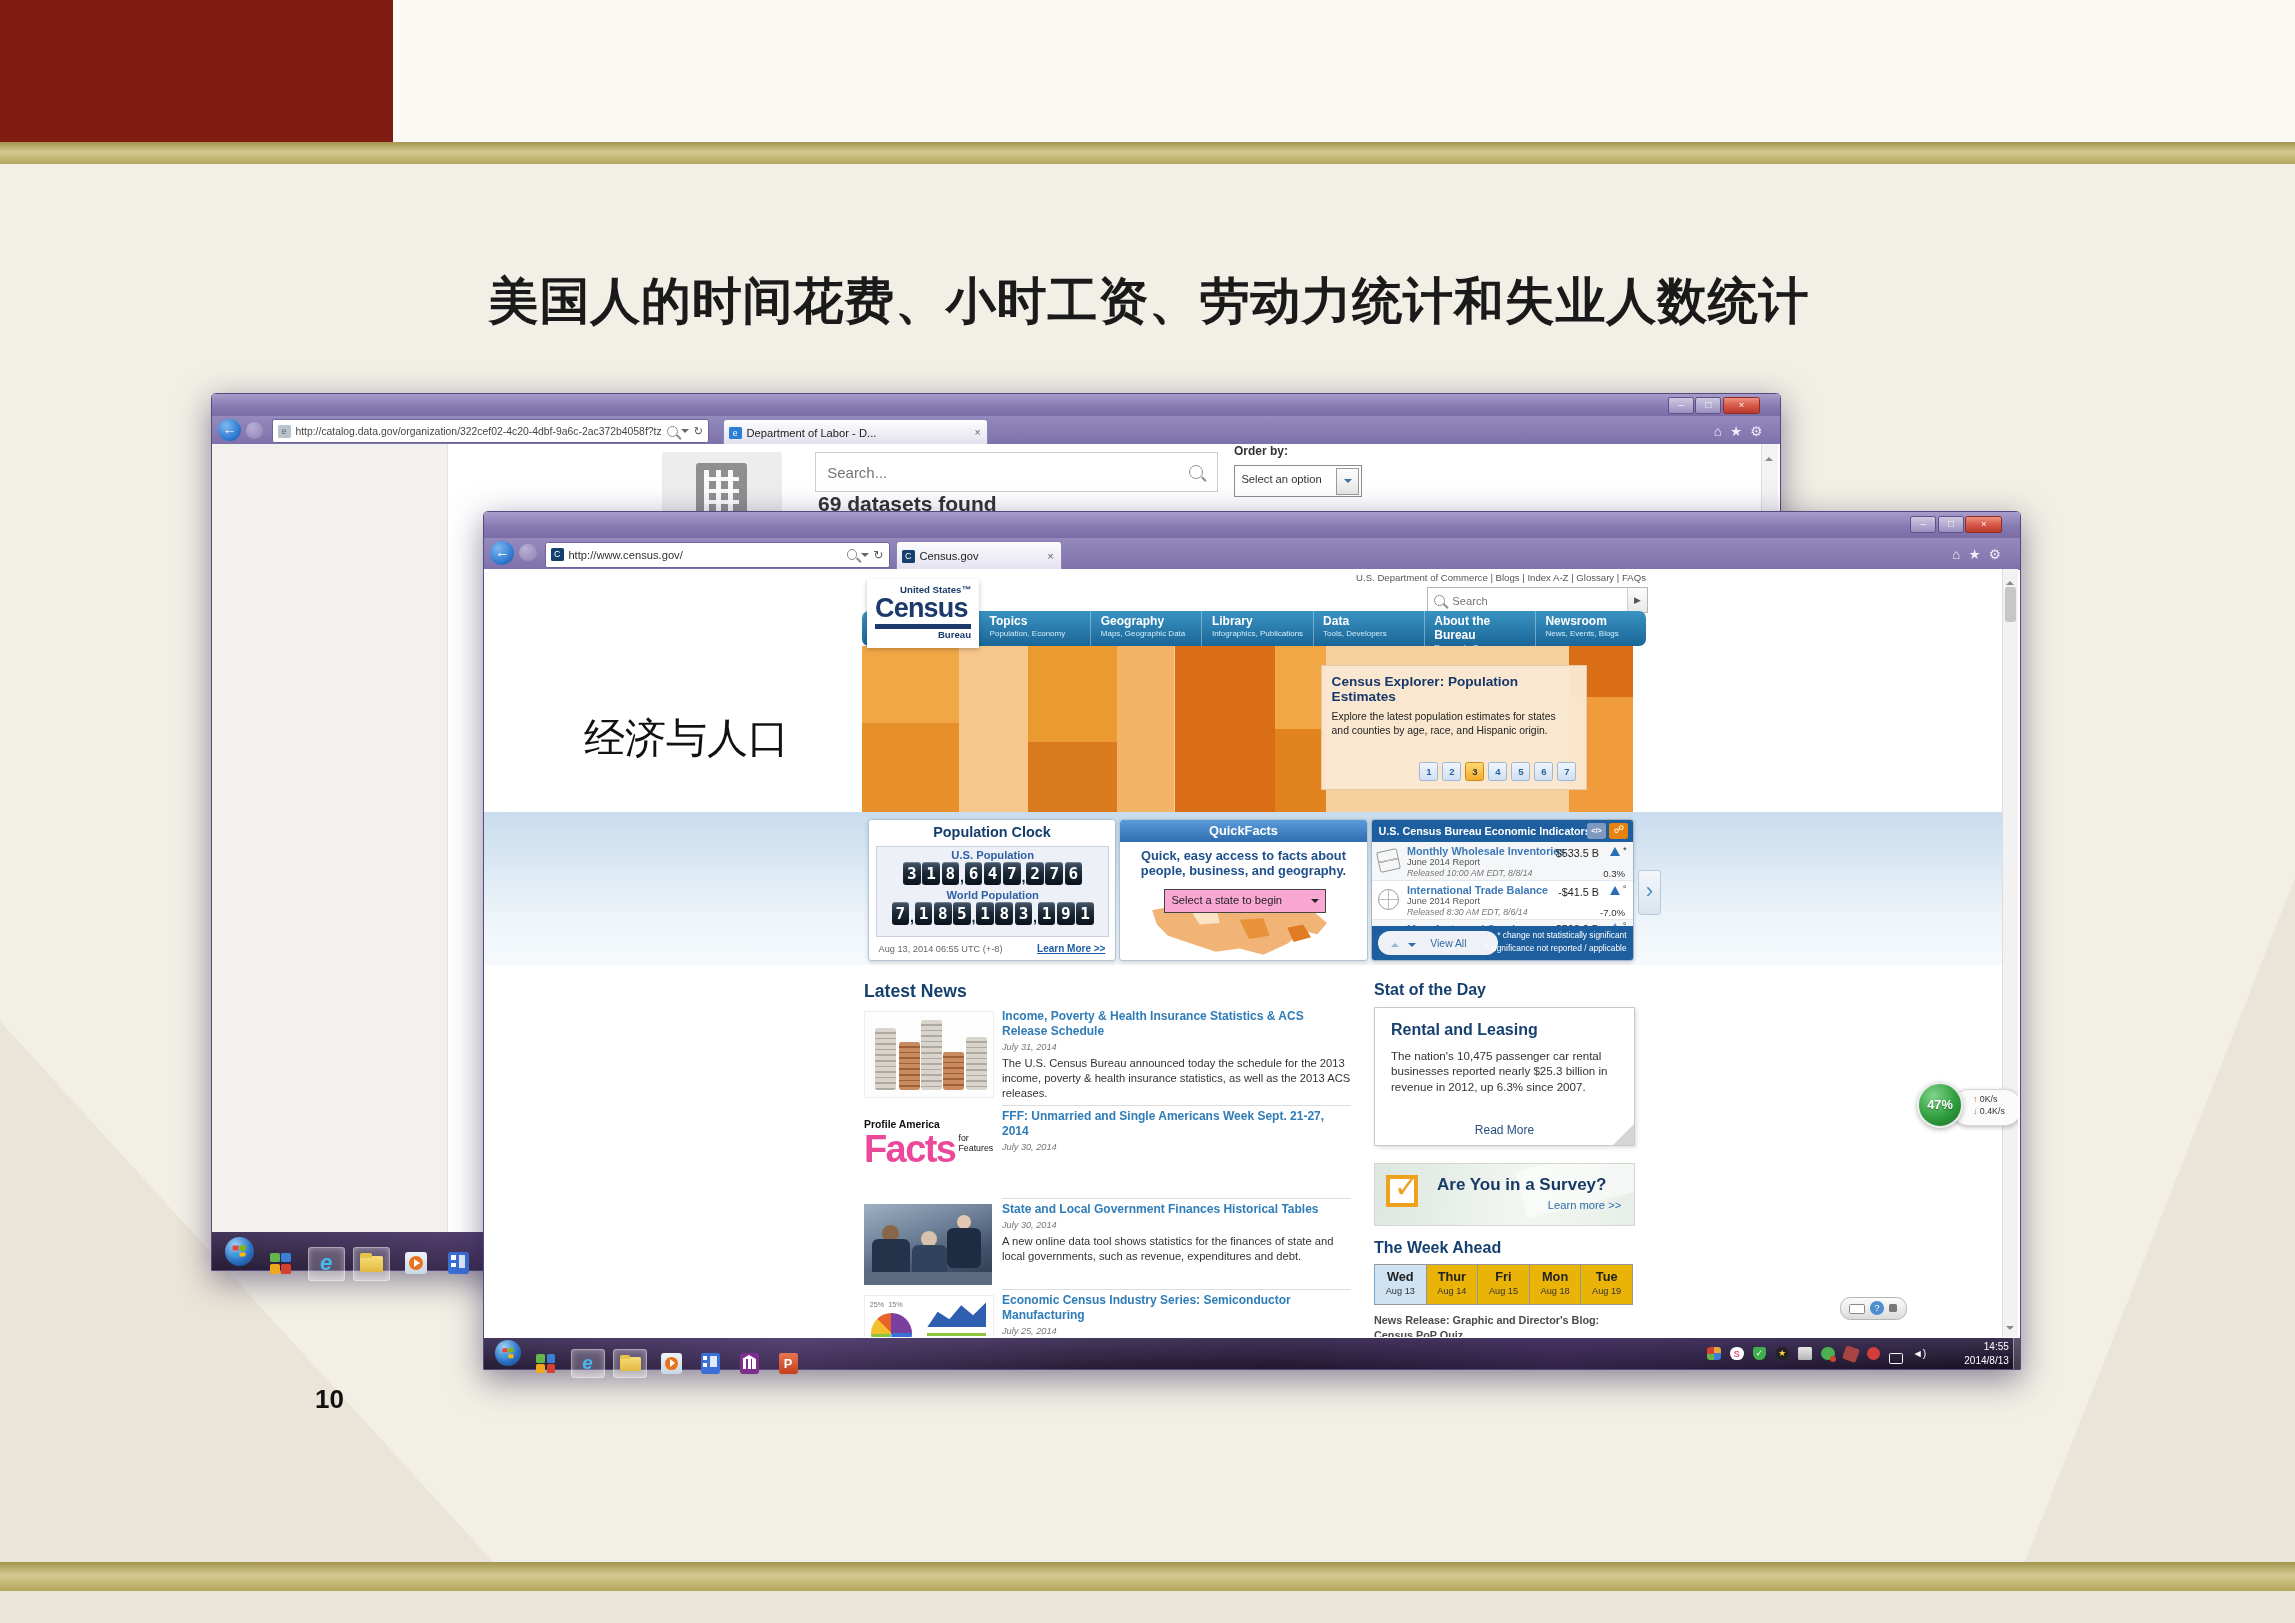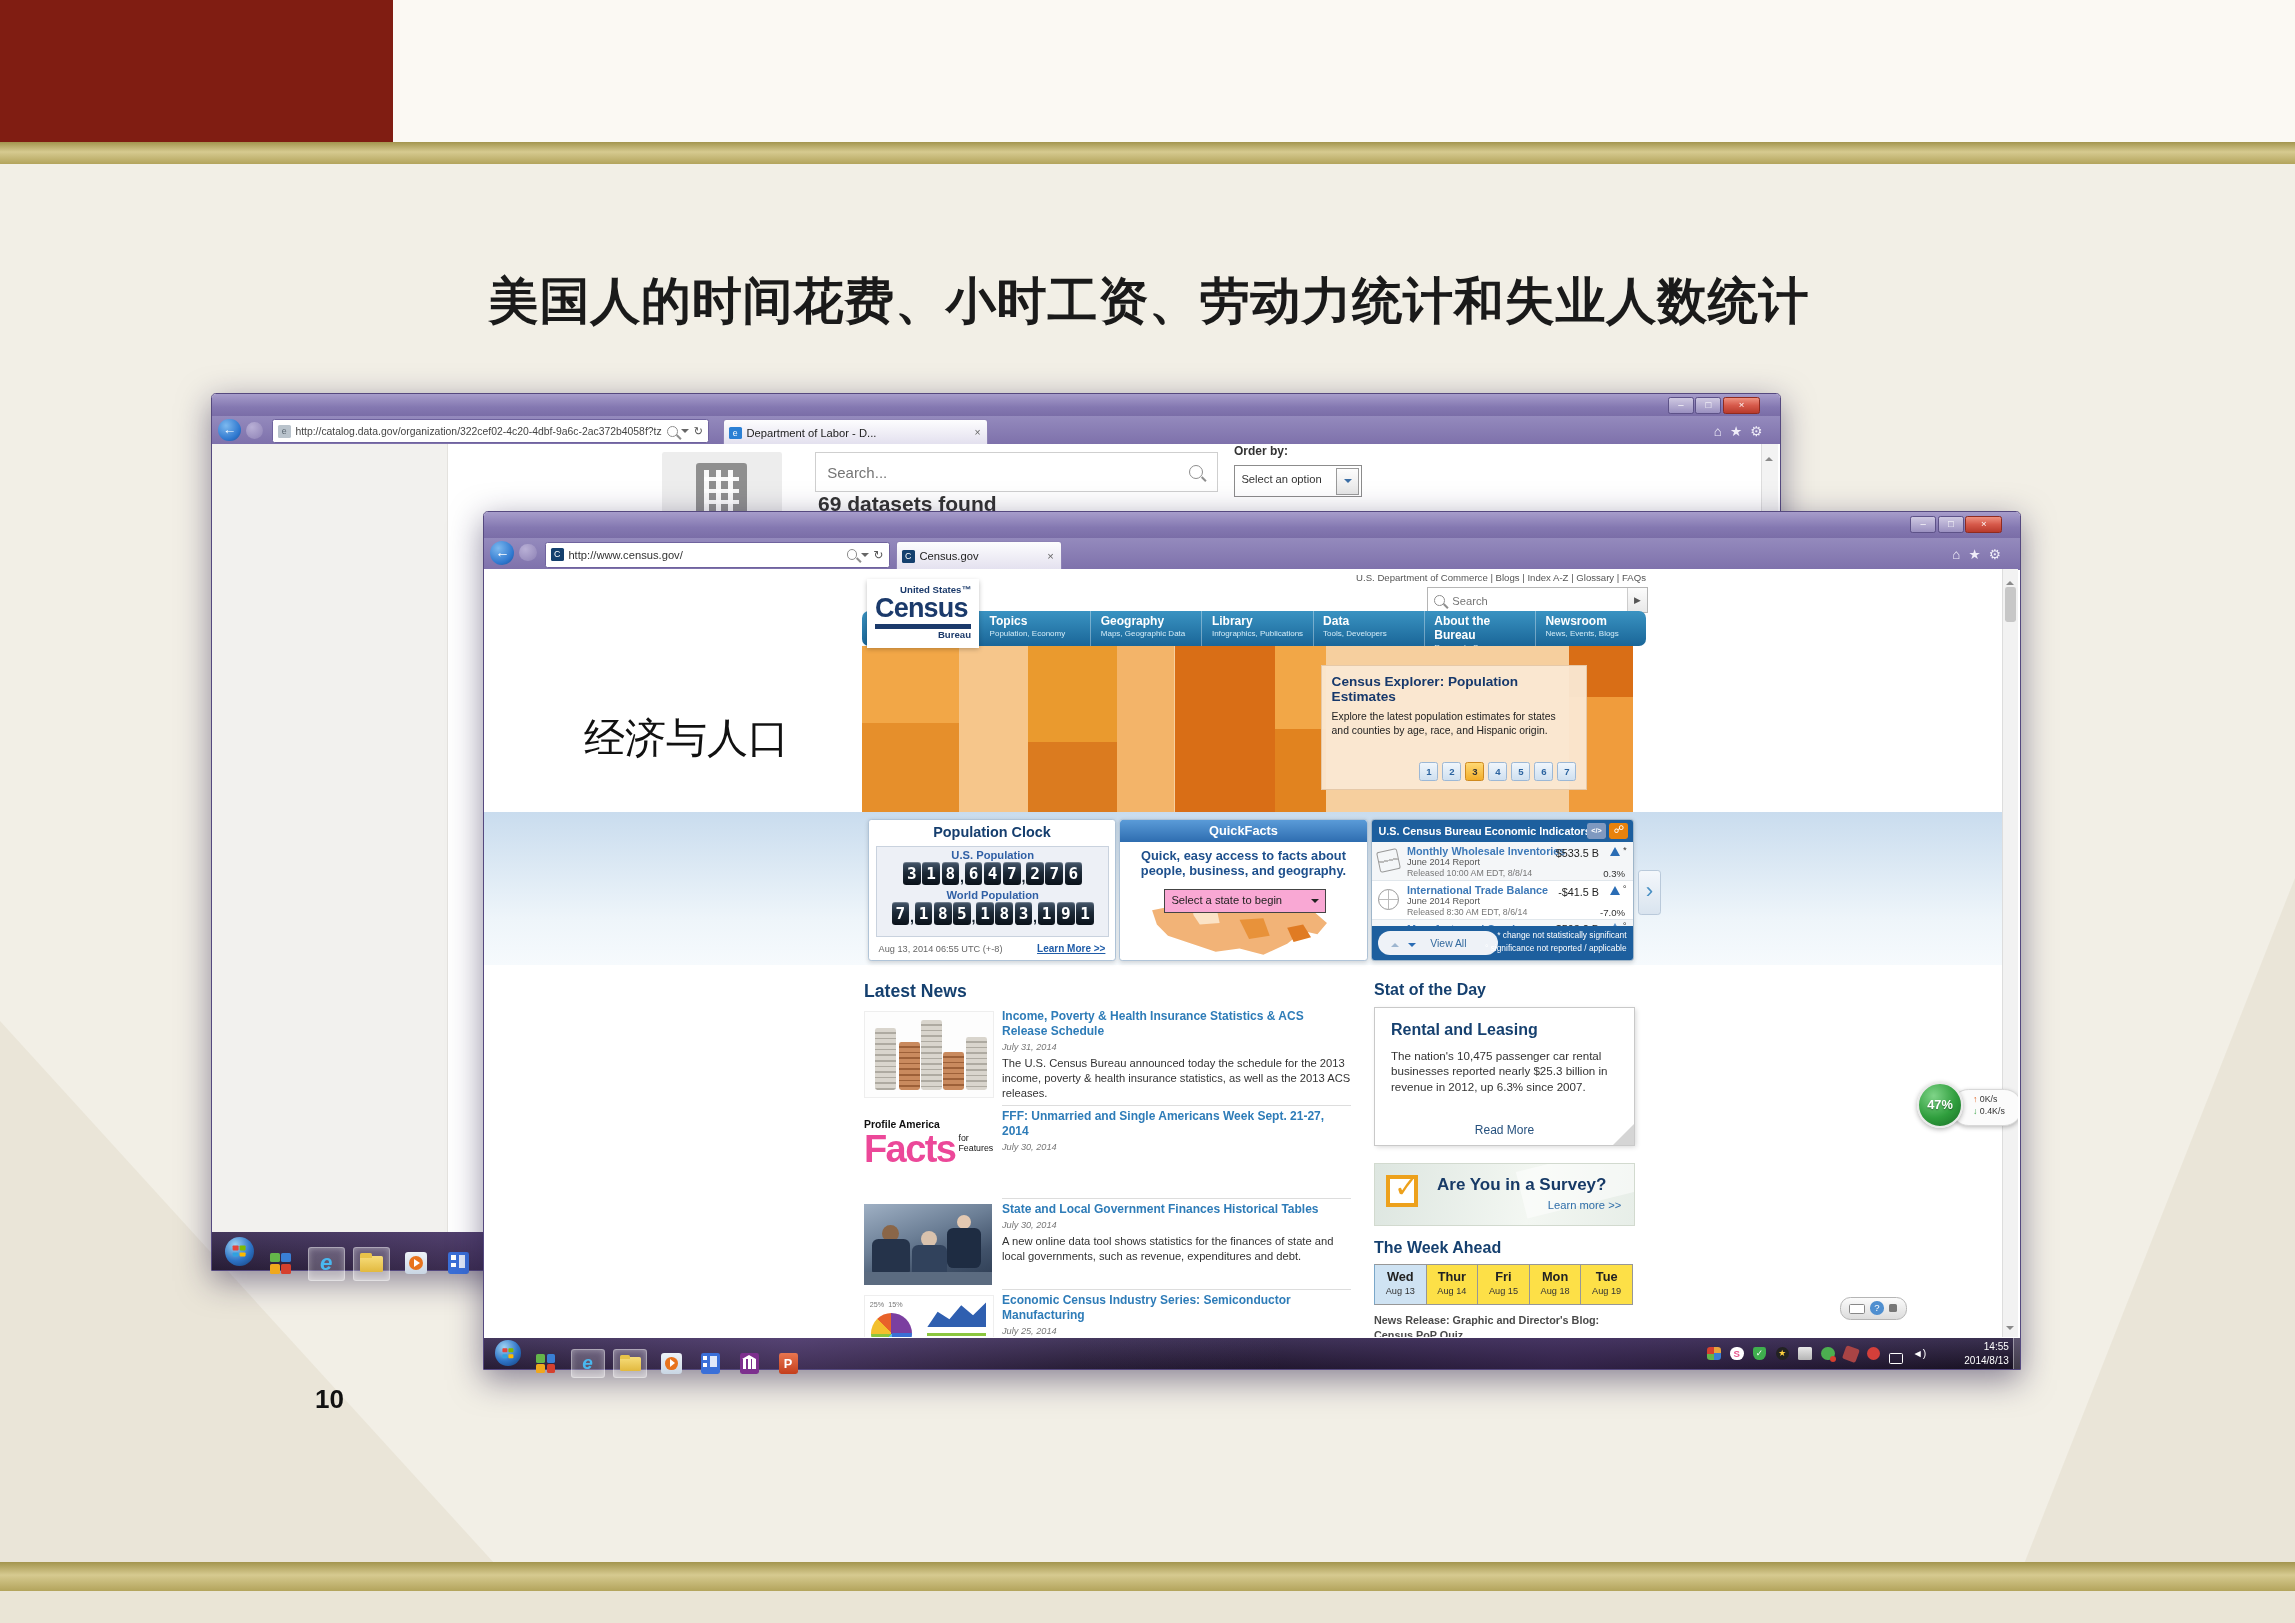--- a/index.html
+++ b/index.html
@@ -62,28 +62,28 @@
        text-align:center;line-height:17px;margin-left:4px;}
   .pgbox.active{background:linear-gradient(#ffd873,#f3ae2b);border-color:#cf8a1f;color:#333;}
   .digit{display:inline-block;width:17.6px;height:23px;margin:0 0.8px;border-radius:3.2px;
        background:linear-gradient(#46586c,#1d2a38 45%,#0a1119);color:#fff;
        font-family:"DejaVu Sans Mono",monospace;font-size:16px;font-weight:bold;
        text-align:center;line-height:23px;box-shadow:inset 0 0.8px 0.8px rgba(255,255,255,.35);}
   .dcomma{font-weight:bold;color:#1b2733;font-size:14.4px;vertical-align:bottom;}
   .indrow{position:relative;border-bottom:0.8px solid #e1e7ec;}
   .indname{color:#3d79b8;font-size:10.8px;font-weight:bold;}
   .indrep{color:#555;font-size:9.2px;margin-top:0.8px;}
-  .indrel{color:#777;font-size:8.8px;margin-top:0.8px;}
+  .indrel{color:#777;font-size:8.8px;font-style:italic;margin-top:0.8px;}
   .up-arrow{display:inline-block;width:0;height:0;border-left:5.6px solid transparent;
        border-right:5.6px solid transparent;border-bottom:9.6px solid #2a6db5;}
   .newshead{color:#2e7cb8;font-size:12px;font-weight:bold;line-height:1.25;}
   .newsdate{color:#777;font-size:9.2px;font-style:italic;margin:3.2px 0 4px 0;}
   .newstext{color:#333;font-size:11.2px;line-height:1.32;}
   .divider{position:absolute;height:0.8px;background:#ddd;}
-  .weekcell{flex:1;border:0.8px solid #979797;border-left:none;text-align:center;background:#fde047;padding-top:4px;}
+  .weekcell{flex:1;border:0.8px solid #979797;border-left:none;text-align:center;background:#eab308;padding-top:4px;}
   .weekcell:first-child{border-left:0.8px solid #7aa7c9;background:#cfe3f3;}
   .weekcell .d{font-size:12.8px;font-weight:bold;color:#222;}
   .weekcell .m{font-size:9.2px;color:#333;margin-top:1.6px;}
   .coin{position:absolute;bottom:6.4px;border-radius:2.4px;}
   .coin.silver{background:repeating-linear-gradient(#d9d5cd 0 4px,#aeaaa1 4px 5.6px);}
   .coin.copper{background:repeating-linear-gradient(#c98a5e 0 4px,#9d6038 4px 5.6px);}
   .trayic{display:inline-block;width:13.6px;height:13.6px;margin-left:5.6px;vertical-align:middle;border-radius:2.4px;}
 </style>
 </head>
 <body>

